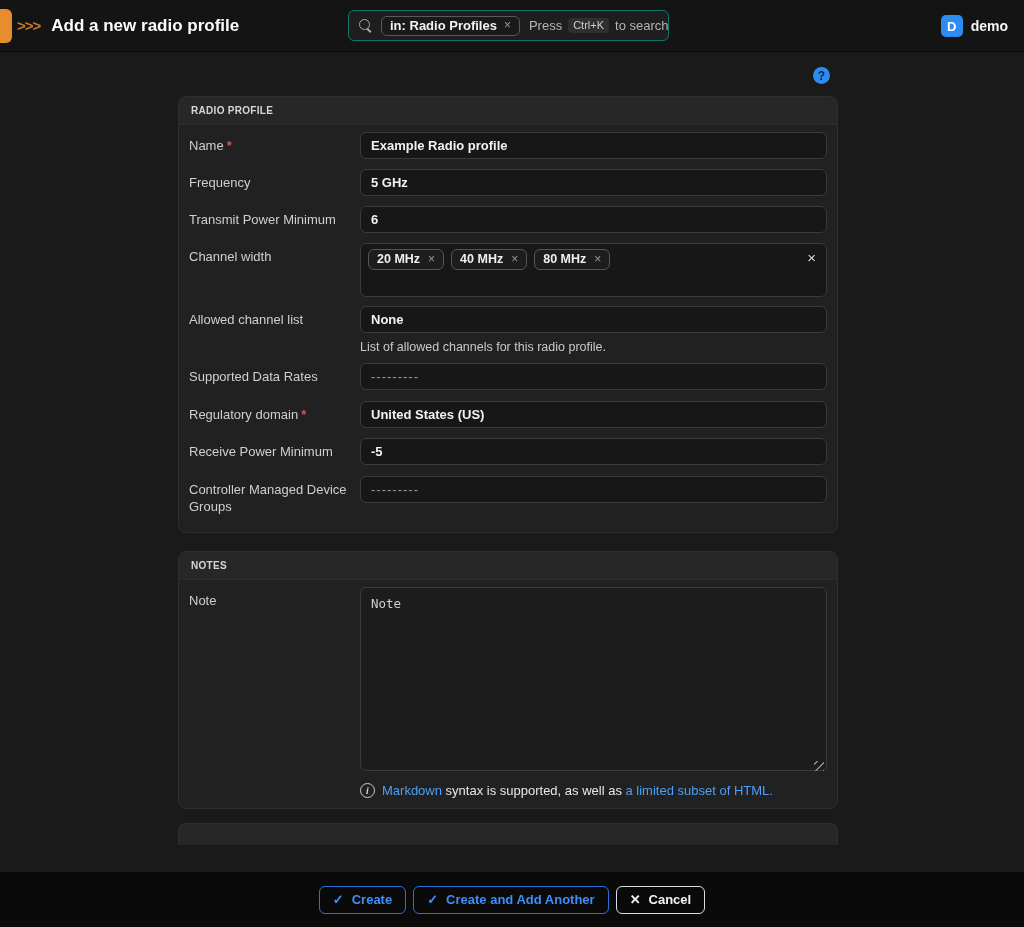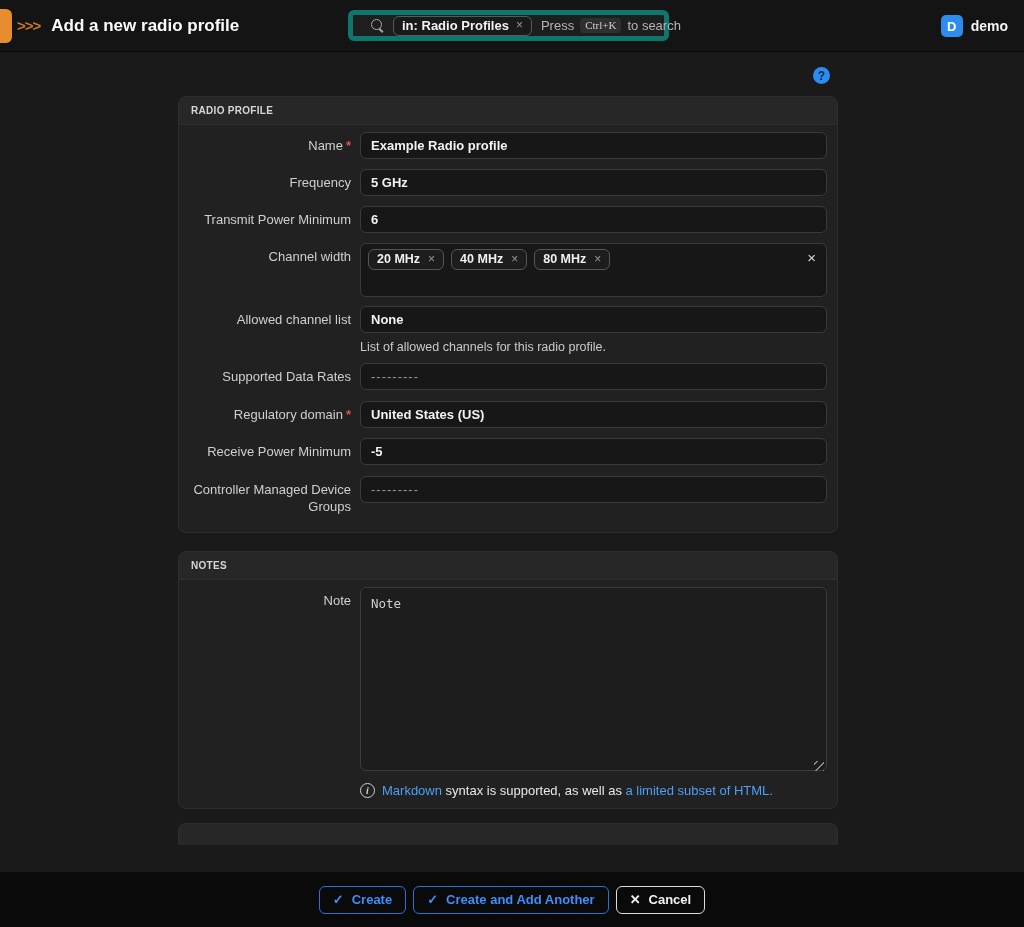--- a/index.html
+++ b/index.html
@@ -20,42 +20,42 @@
     position: absolute; left: 0; top: 9px; width: 12px; height: 34px;
     background: #e88c30; border-radius: 0 6px 6px 0; cursor: pointer;
   }
   .chevrons {
     margin-left: 17px; color: #c8782a; font-weight: 700; font-size: 15px;
     letter-spacing: -1px; cursor: pointer;
   }
   .page-title { margin-left: 11px; font-size: 17px; font-weight: 700; color: #fcfcfc; }
   .searchbox {
     position: absolute; left: 348px; top: 10px; width: 321px; height: 31px;
-    background: #1e1e1e; border: 5px solid #0f766e; border-radius: 6px;
-    display: flex; align-items: center; padding: 0 18px; gap: 9px; cursor: text;
+    background: #1e1e1e; border: 1px solid #0f766e; border-radius: 6px;
+    display: flex; align-items: center; padding: 0 10px; gap: 9px; cursor: text;
   }
   .search-glyph { position: relative; width: 13px; height: 13px; flex: 0 0 auto; }
   .search-glyph::before {
     content: ""; position: absolute; left: 0; top: 0; width: 9px; height: 9px;
     border: 1.6px solid #a8a8a8; border-radius: 50%;
   }
   .search-glyph::after {
     content: ""; position: absolute; left: 9px; top: 9px; width: 5px; height: 1.7px;
     background: #a8a8a8; transform: rotate(45deg); transform-origin: 0 0;
   }
   .filter-chip {
     border: 1px solid #5a5a5a; border-radius: 6px; padding: 1px 8px 2px;
     display: inline-flex; align-items: center; gap: 7px; background: #1a1a1a;
   }
   .filter-chip .chip-text { font-size: 13px; font-weight: 700; color: #f2f2f2; white-space: nowrap; }
   .chip-x { color: #9a9a9a; font-size: 12px; line-height: 1; cursor: pointer; }
   .search-hint { display: inline-flex; align-items: center; gap: 6px; color: #b5b5b5; font-size: 13px; white-space: nowrap; }
   kbd {
     background: #2f2f2f; border-radius: 4px; padding: 1px 5px 2px;
-    font-family: Liberation Serif, serif; font-size: 11px; color: #cfcfcf;
+    font-family: Liberation Sans, sans-serif; font-size: 11px; color: #cfcfcf;
   }
   .user-menu {
     position: absolute; right: 16px; top: 0; height: 52px;
     display: flex; align-items: center; gap: 8px; cursor: pointer;
   }
   .avatar {
     width: 22px; height: 22px; border-radius: 5px; background: #2d8cf0;
     color: #fff; font-size: 13px; font-weight: 700;
     display: flex; align-items: center; justify-content: center;
   }
@@ -72,21 +72,21 @@
     border: 1px solid #2e2e2e; border-radius: 8px; background: #212121;
     overflow: hidden; margin-bottom: 18px;
   }
   .card-header {
     background: #272727; border-bottom: 1px solid #2e2e2e;
     padding: 8px 12px; font-size: 10px; font-weight: 700; color: #d6d6d6;
     letter-spacing: 0.3px;
   }
   .card-body { padding: 7px 10px 16px; }
   .frow { display: grid; grid-template-columns: 162px 1fr; column-gap: 9px; margin-bottom: 10px; align-items: start; }
-  .flabel { text-align: right; color: #cfcfcf; font-size: 13px; padding-top: 6px; line-height: 1.3; }
+  .flabel { text-align: left; color: #cfcfcf; font-size: 13px; padding-top: 6px; line-height: 1.3; }
   .req { color: #e05252; font-weight: 700; margin-left: 3px; }
   .finput {
     width: 100%; height: 27px; background: #171717; border: 1px solid #3b3b3b;
     border-radius: 6px; color: #f2f2f2; font-weight: 700; font-size: 13px;
     padding: 0 10px; font-family: "Liberation Sans", sans-serif; outline: none;
   }
   .finput.dim { color: #9a9a9a; font-weight: 400; letter-spacing: 1px; }
   .multibox {
     min-height: 54px; background: #171717; border: 1px solid #3b3b3b; border-radius: 6px;
     padding: 5px 26px 20px 7px; position: relative;

